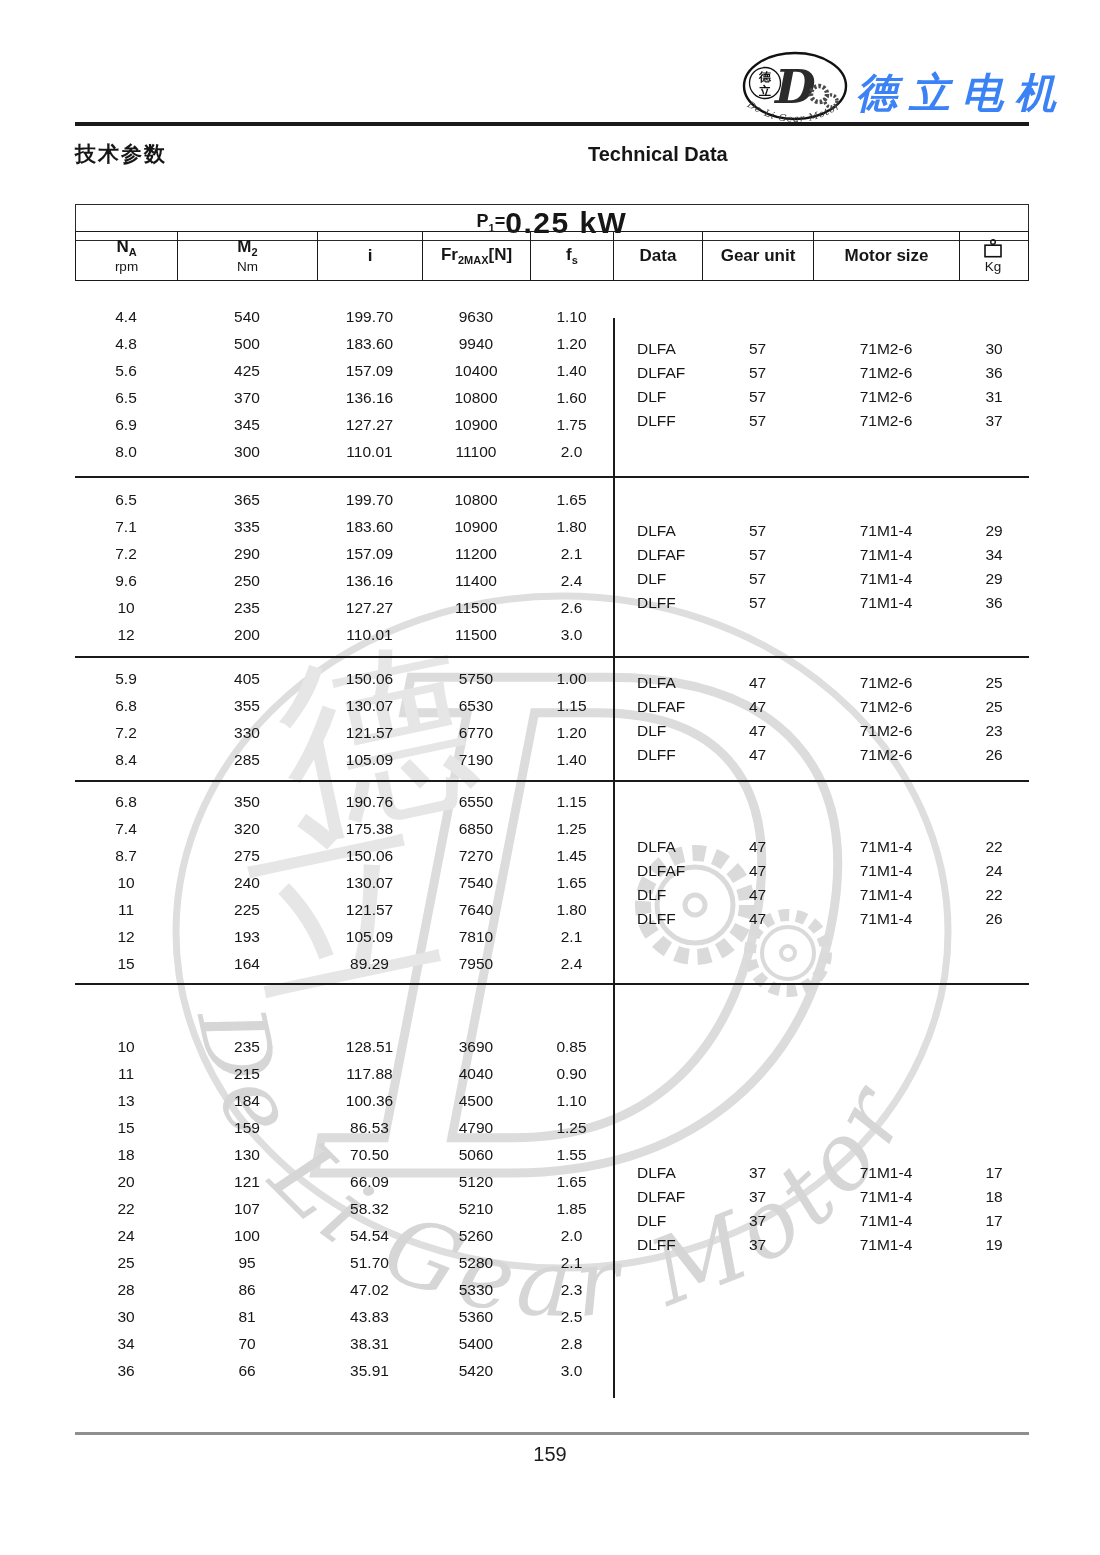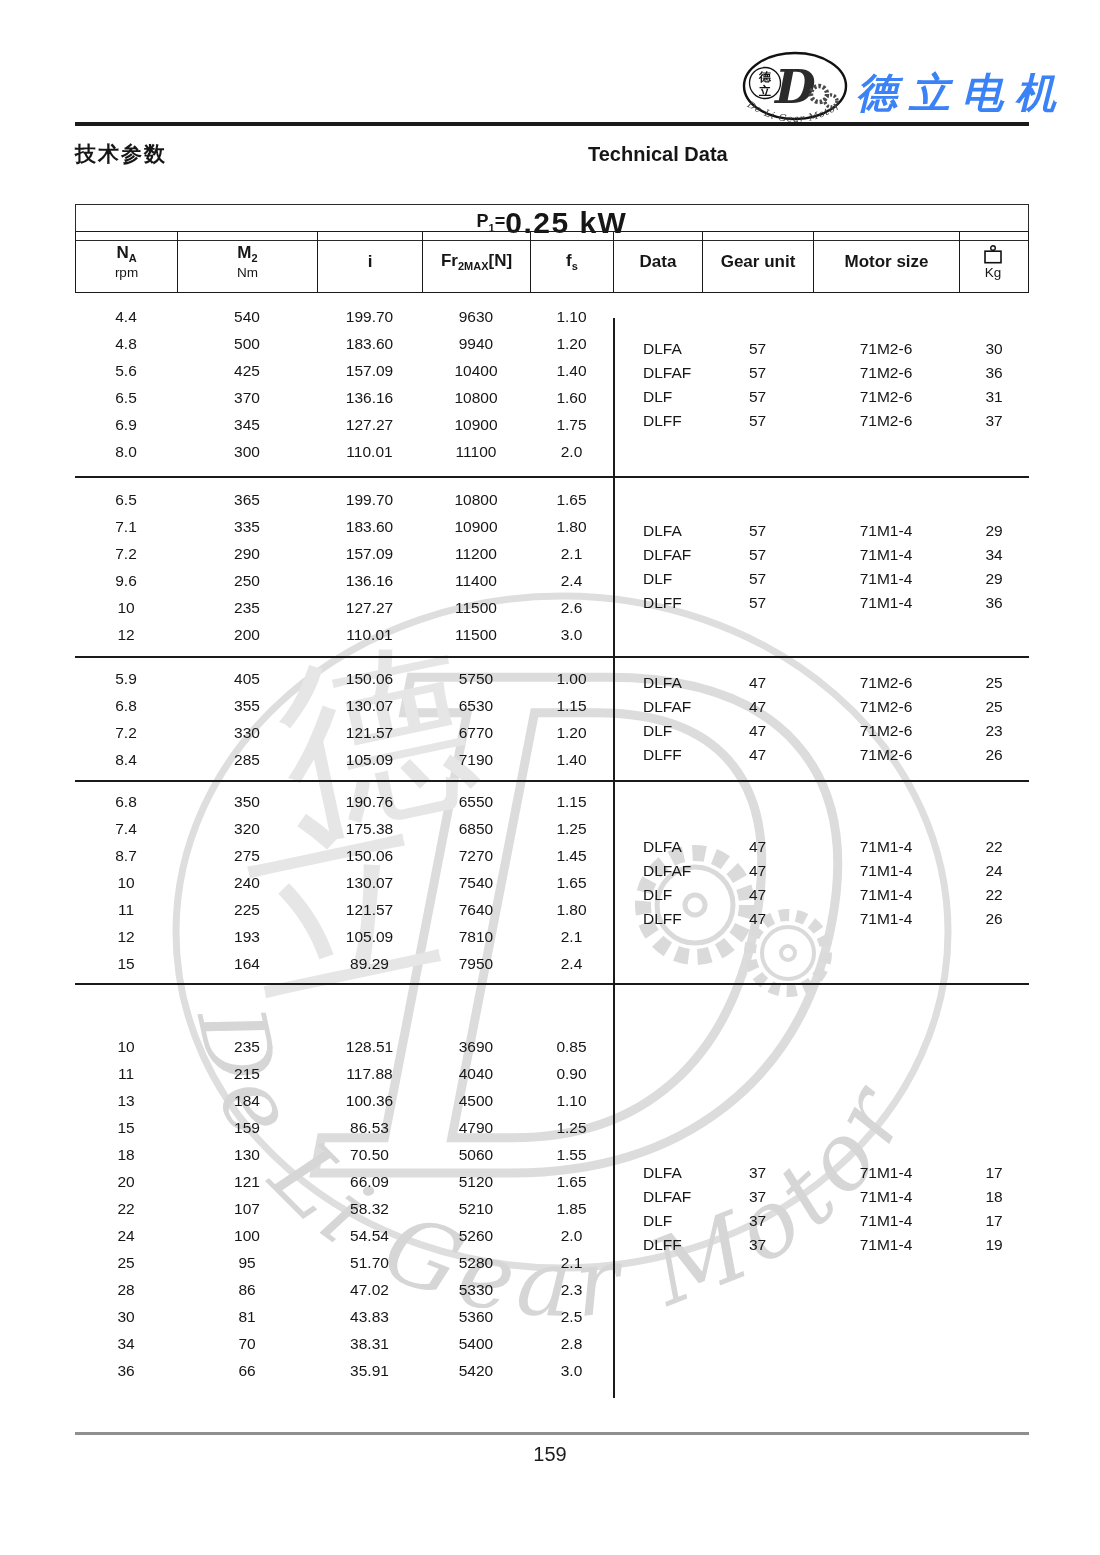--- a/index.html
+++ b/index.html
@@ -23,21 +23,21 @@
   .title-en{position:absolute;left:588px;top:143px;font-size:20px;font-weight:bold;z-index:1;}
 
   
   .power-box{position:absolute;left:75px;top:176px;width:954px;height:37px;box-sizing:border-box;
              border:1.5px solid #2a2a2a;display:flex;align-items:center;justify-content:center;z-index:1;margin-top:28px;}
   .p-small{font-size:18px;font-weight:bold;}
   .p-small sub{font-size:11px;}
   .p-big{font-size:30px;font-weight:bold;letter-spacing:1.5px;}
 
   
-  .thead{position:absolute;left:75px;top:231px;width:954px;height:62px;box-sizing:border-box;
+  .thead{position:absolute;left:75px;top:231px;width:954px;height:50px;box-sizing:border-box;
          border:1.5px solid #1a1a1a;display:grid;z-index:1;background:transparent;
          grid-template-columns:102px 140px 105px 108px 83px 89px 111px 146px 66px;}
   .th{border-right:1.2px solid #1a1a1a;display:flex;flex-direction:column;
       align-items:center;justify-content:center;gap:1px;}
   .th:last-child{border-right:none;}
   .h-main{font-size:17px;font-weight:bold;line-height:1.1;}
   .h-main sub{font-size:11px;font-weight:bold;}
   .h-unit{font-size:13.5px;}
 
   
@@ -47,21 +47,21 @@
   .block:nth-child(2){height:180px;}
   .block:nth-child(3){height:124px;}
   .block:nth-child(4){height:203px;}
   .block:nth-child(5){height:448px;border-bottom:none;}
   .block-left{width:538px;display:flex;flex-direction:column;justify-content:center;}
   .block-right{width:416px;display:flex;flex-direction:column;justify-content:center;}
   .drow{display:grid;grid-template-columns:102px 140px 105px 108px 83px;height:27px;align-items:center;}
   .dcell{text-align:center;font-size:15.5px;}
   .trow{display:grid;grid-template-columns:89px 111px 146px 70px;height:24px;align-items:center;}
   .tcell{text-align:center;font-size:15.5px;}
-  .type-name{text-align:left;padding-left:30px;}
+  .type-name{text-align:left;padding-left:24px;}
 
   .vdivider{position:absolute;left:613px;top:318px;width:1.5px;height:1080px;background:#1a1a1a;z-index:1;}
   .bottom-rule{position:absolute;left:75px;top:1432px;width:954px;height:2.5px;background:#8f8f8f;z-index:1;}
 
   .page-number{position:absolute;left:0;top:1443px;width:1100px;text-align:center;
                font-size:20px;color:#1d1d1d;z-index:1;}
 </style>
 </head>
 <body>
 

